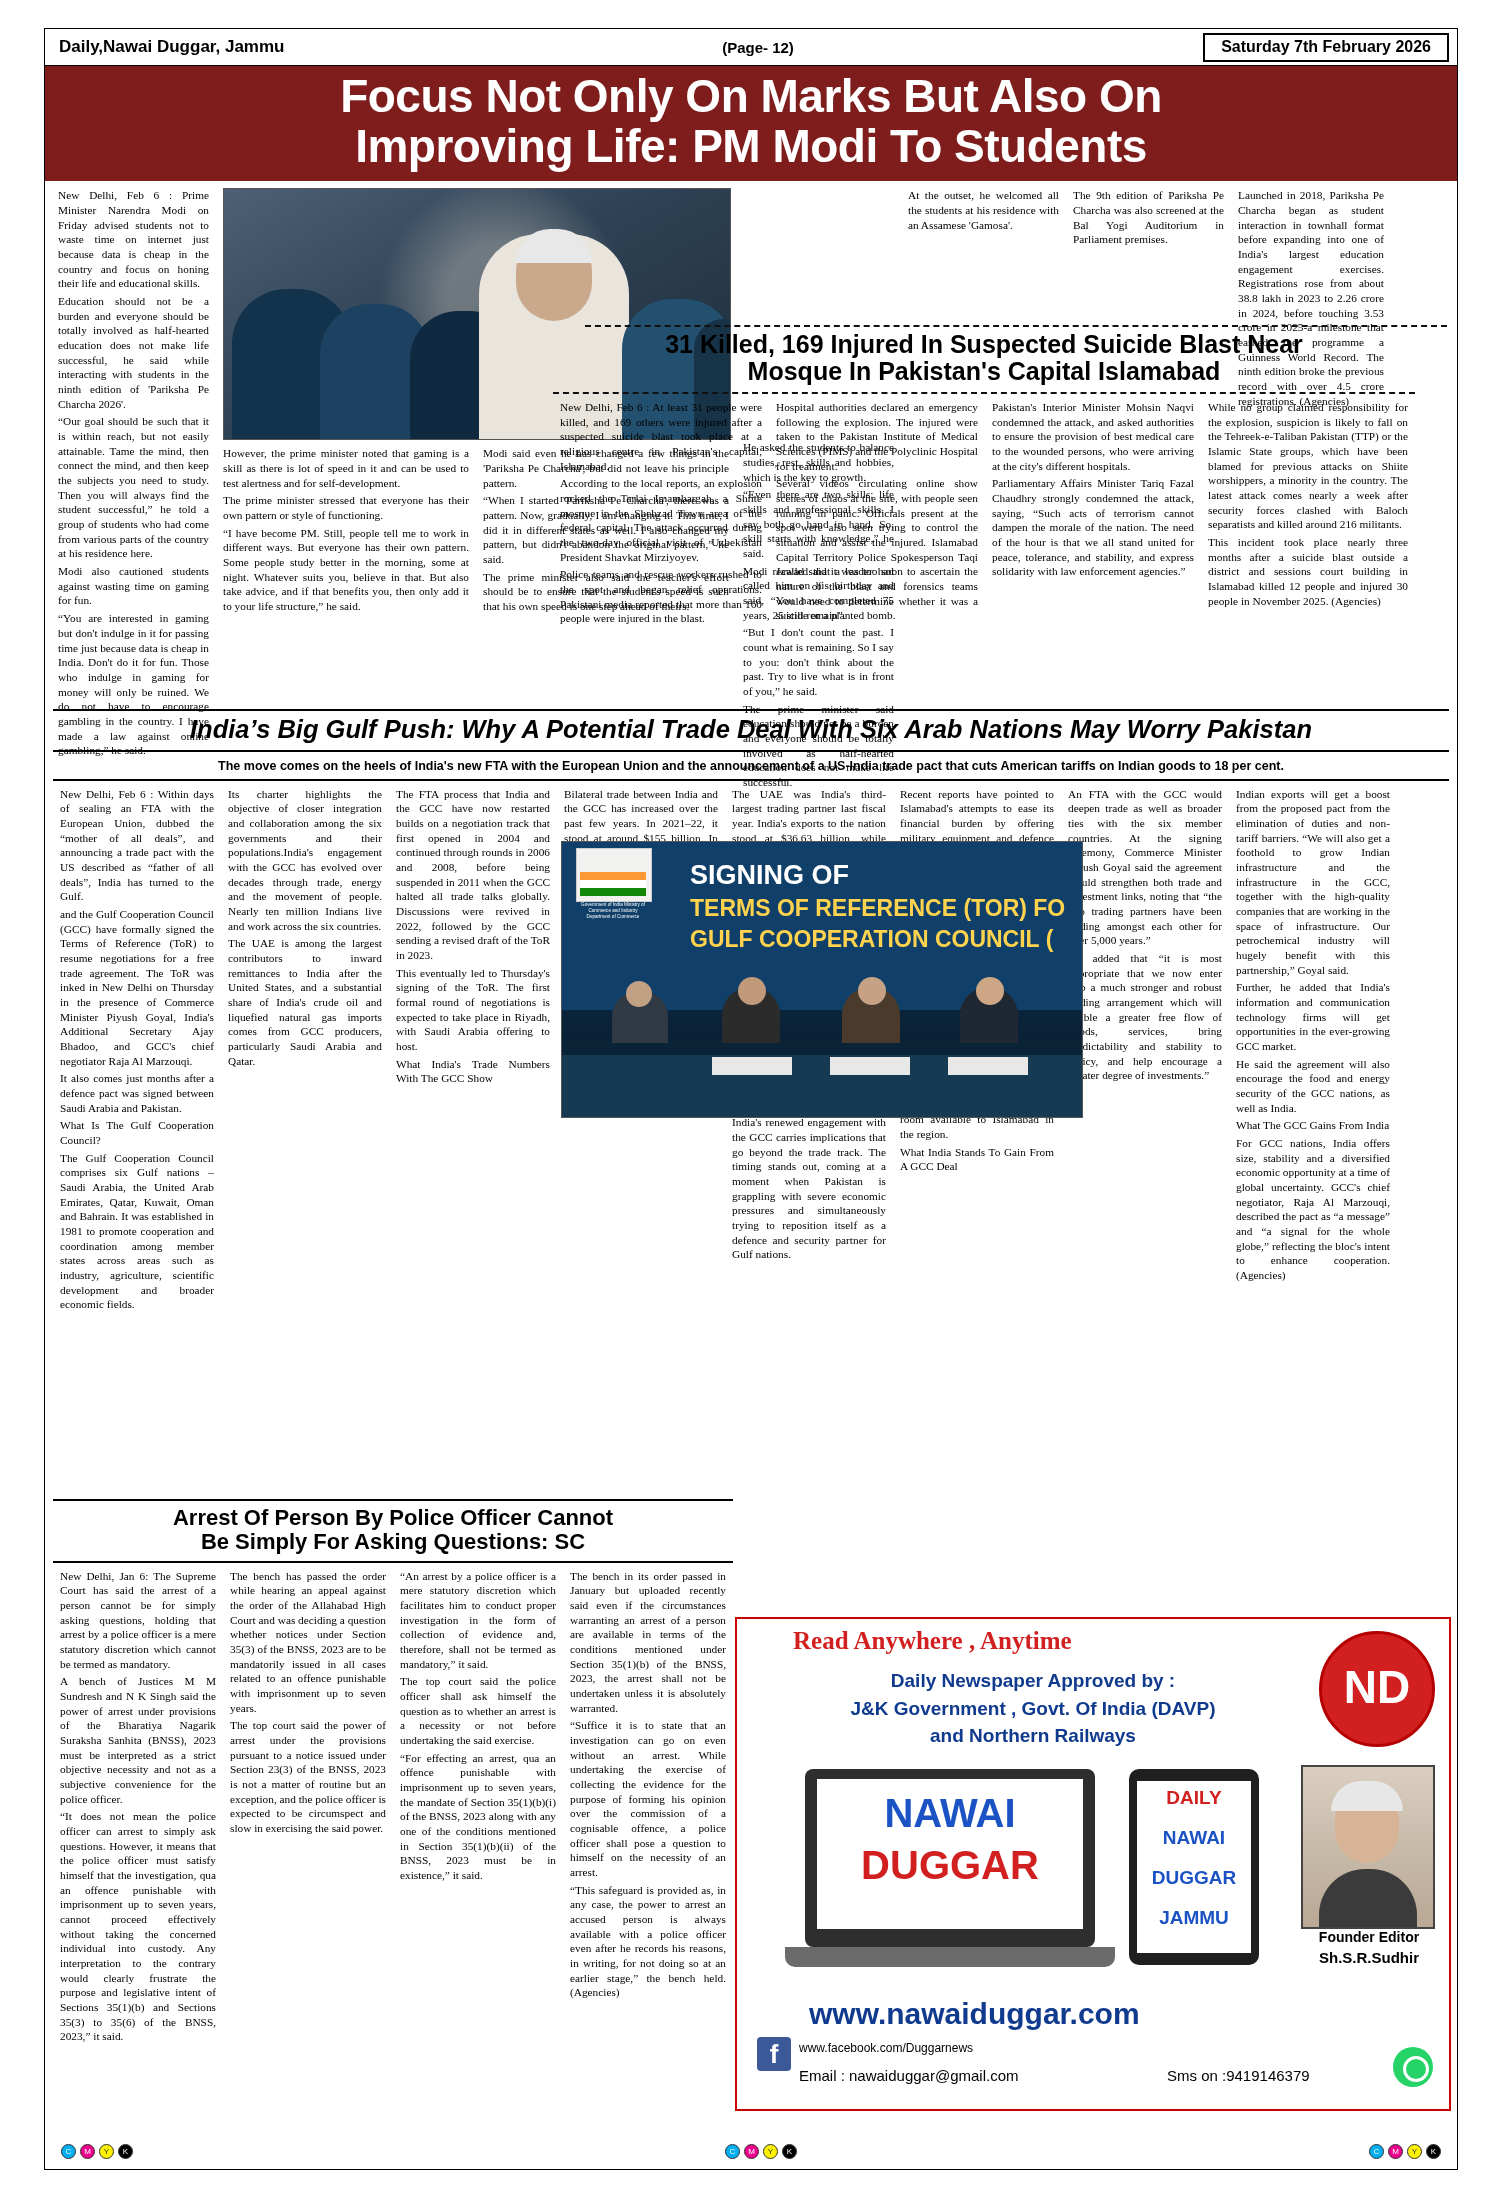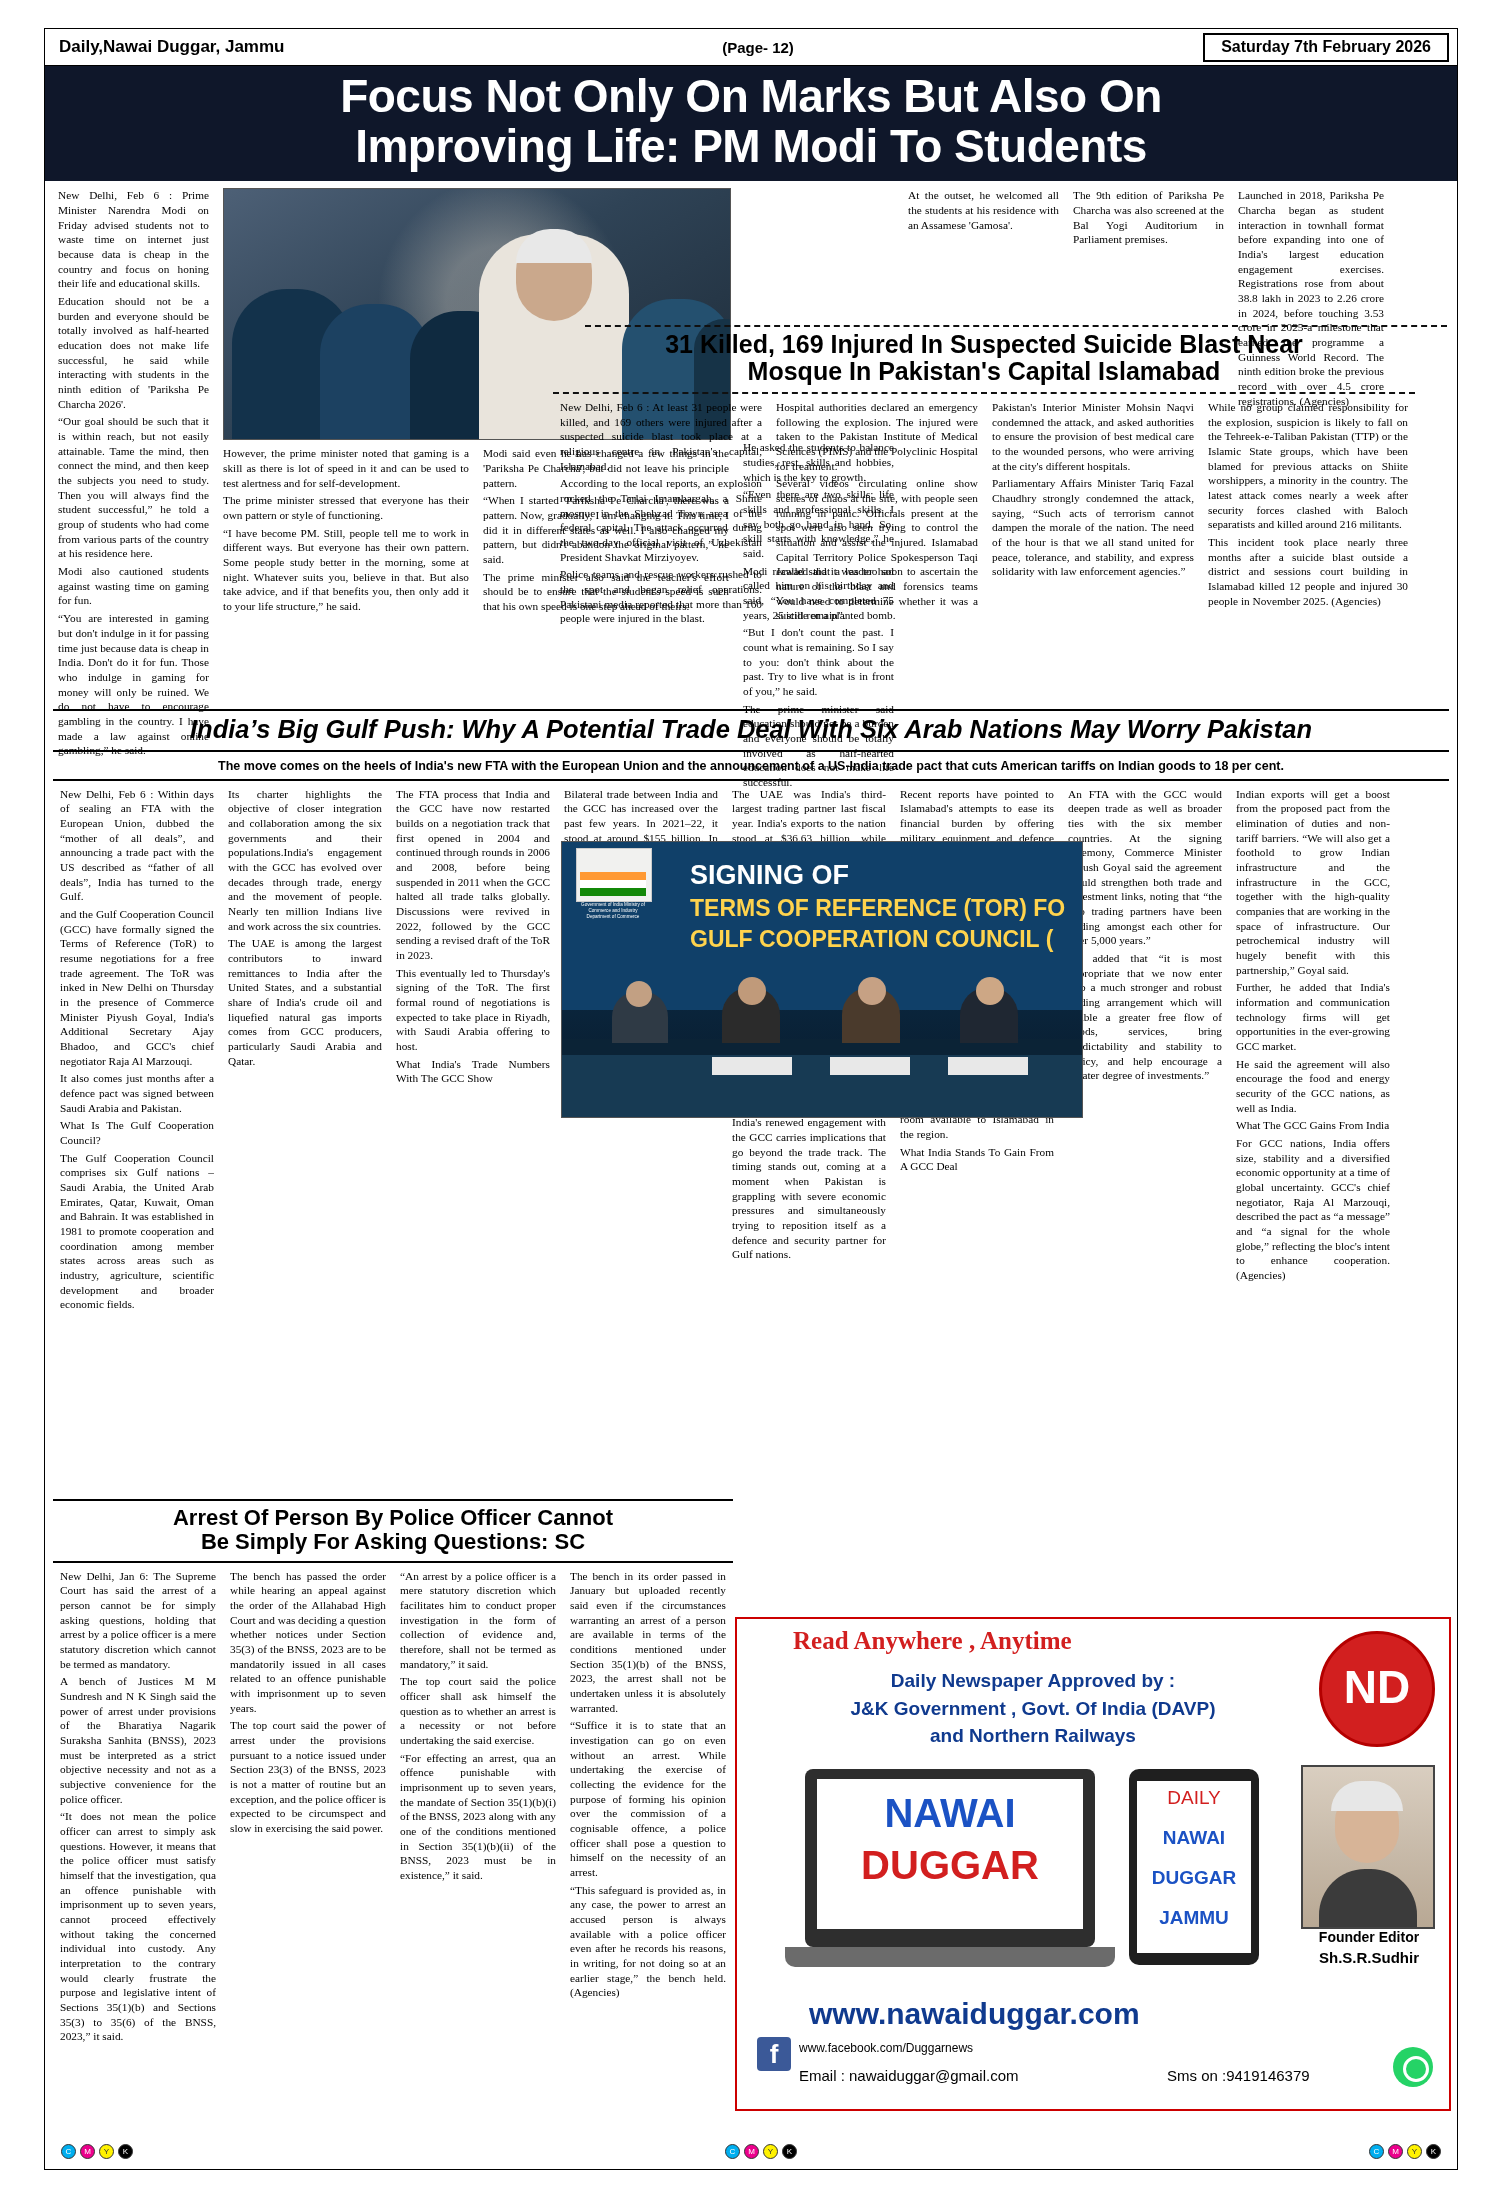--- a/index.html
+++ b/index.html
@@ -6,21 +6,21 @@
   body{width:1500px;height:2196px;font-family:"Liberation Serif",serif;color:#000;}
   .page{position:relative;width:1500px;height:2196px;background:#fff;overflow:hidden;}
   .sheet{position:absolute;left:44px;top:28px;width:1412px;height:2140px;background:#fff;border:1px solid #000;}
   
   .masthead{display:flex;align-items:stretch;height:36px;border-bottom:1px solid #000;}
   .mh-left{flex:0 0 420px;display:flex;align-items:center;padding-left:14px;font-family:"Liberation Sans",sans-serif;font-weight:bold;font-size:17px;}
   .mh-mid{flex:1;display:flex;align-items:center;justify-content:center;font-family:"Liberation Sans",sans-serif;font-weight:bold;font-size:15px;}
   .mh-right{flex:0 0 420px;display:flex;align-items:center;justify-content:flex-end;}
   .mh-date{border:2px solid #000;padding:3px 16px 4px 16px;font-family:"Liberation Sans",sans-serif;font-weight:bold;font-size:16px;margin-right:8px;}
   
-  .lead-headline{background:#0f172a;color:#fff;text-align:center;font-family:"Liberation Sans",sans-serif;font-weight:bold;
+  .lead-headline{background:#7f1d1d;color:#fff;text-align:center;font-family:"Liberation Sans",sans-serif;font-weight:bold;
       font-size:46px;line-height:1.08;padding:6px 10px 10px 10px;letter-spacing:-0.5px;}
   .lead-headline div{white-space:nowrap;}
   .col{padding:0 7px;box-sizing:border-box;}
   .col p{margin:0 0 0 0;text-align:justify;font-size:11.3px;line-height:1.30;text-indent:0;hyphens:auto;}
   .col p + p{margin-top:3px;}
   
   .dashrule{border-top:2px dashed #111;margin:6px 0 6px 0;}
   
   .sec-head{font-family:"Liberation Sans",sans-serif;font-weight:bold;text-align:center;line-height:1.08;}
   .sec-head.h2{font-size:25px;}
@@ -279,21 +279,21 @@
       <div style="position:absolute;left:48px;top:150px;width:330px;height:220px;">
         <div style="position:absolute;left:20px;top:0;width:290px;height:178px;background:#2e2e2e;border-radius:8px;"></div>
         <div style="position:absolute;left:32px;top:10px;width:266px;height:150px;background:#ffffff;"></div>
         <div style="position:absolute;left:36px;top:22px;width:258px;text-align:center;font-family:'Liberation Sans',sans-serif;font-weight:bold;font-size:40px;color:#1b52c4;">NAWAI</div>
         <div style="position:absolute;left:36px;top:74px;width:258px;text-align:center;font-family:'Liberation Sans',sans-serif;font-weight:bold;font-size:40px;color:#d21f1f;">DUGGAR</div>
         <div style="position:absolute;left:0;top:178px;width:330px;height:20px;background:#6b6b6b;border-radius:0 0 10px 10px;"></div>
       </div>
 
       <div style="position:absolute;left:392px;top:150px;width:130px;height:196px;background:#1f1f1f;border-radius:10px;">
         <div style="position:absolute;left:8px;top:12px;width:114px;height:172px;background:#fff;"></div>
-        <div style="position:absolute;left:8px;top:18px;width:114px;text-align:center;font-family:'Liberation Sans',sans-serif;font-weight:normal;font-size:19px;color:#d21f1f;">DAILY</div>
+        <div style="position:absolute;left:8px;top:18px;width:114px;text-align:center;font-family:'Liberation Sans',sans-serif;font-weight:bold;font-size:19px;color:#d21f1f;">DAILY</div>
         <div style="position:absolute;left:8px;top:58px;width:114px;text-align:center;font-family:'Liberation Sans',sans-serif;font-weight:bold;font-size:19px;color:#1b52c4;">NAWAI</div>
         <div style="position:absolute;left:8px;top:98px;width:114px;text-align:center;font-family:'Liberation Sans',sans-serif;font-weight:bold;font-size:19px;color:#1b52c4;">DUGGAR</div>
         <div style="position:absolute;left:8px;top:138px;width:114px;text-align:center;font-family:'Liberation Sans',sans-serif;font-weight:bold;font-size:19px;color:#1b52c4;">JAMMU</div>
       </div>
 
       <div style="position:absolute;right:14px;top:146px;width:130px;height:160px;border:2px solid #444;background:#cfc3b4;overflow:hidden;">
         <div style="position:absolute;left:0;top:0;width:100%;height:100%;background:linear-gradient(#d9cec0,#b8a894);"></div>
         <div style="position:absolute;left:32px;top:22px;width:64px;height:74px;background:#d7b497;border-radius:32px;"></div>
         <div style="position:absolute;left:28px;top:14px;width:72px;height:30px;background:#e7e7e7;border-radius:36px 36px 0 0;"></div>
         <div style="position:absolute;left:16px;bottom:0;width:98px;height:58px;background:#3b3b3b;border-radius:46px 46px 0 0;"></div>

